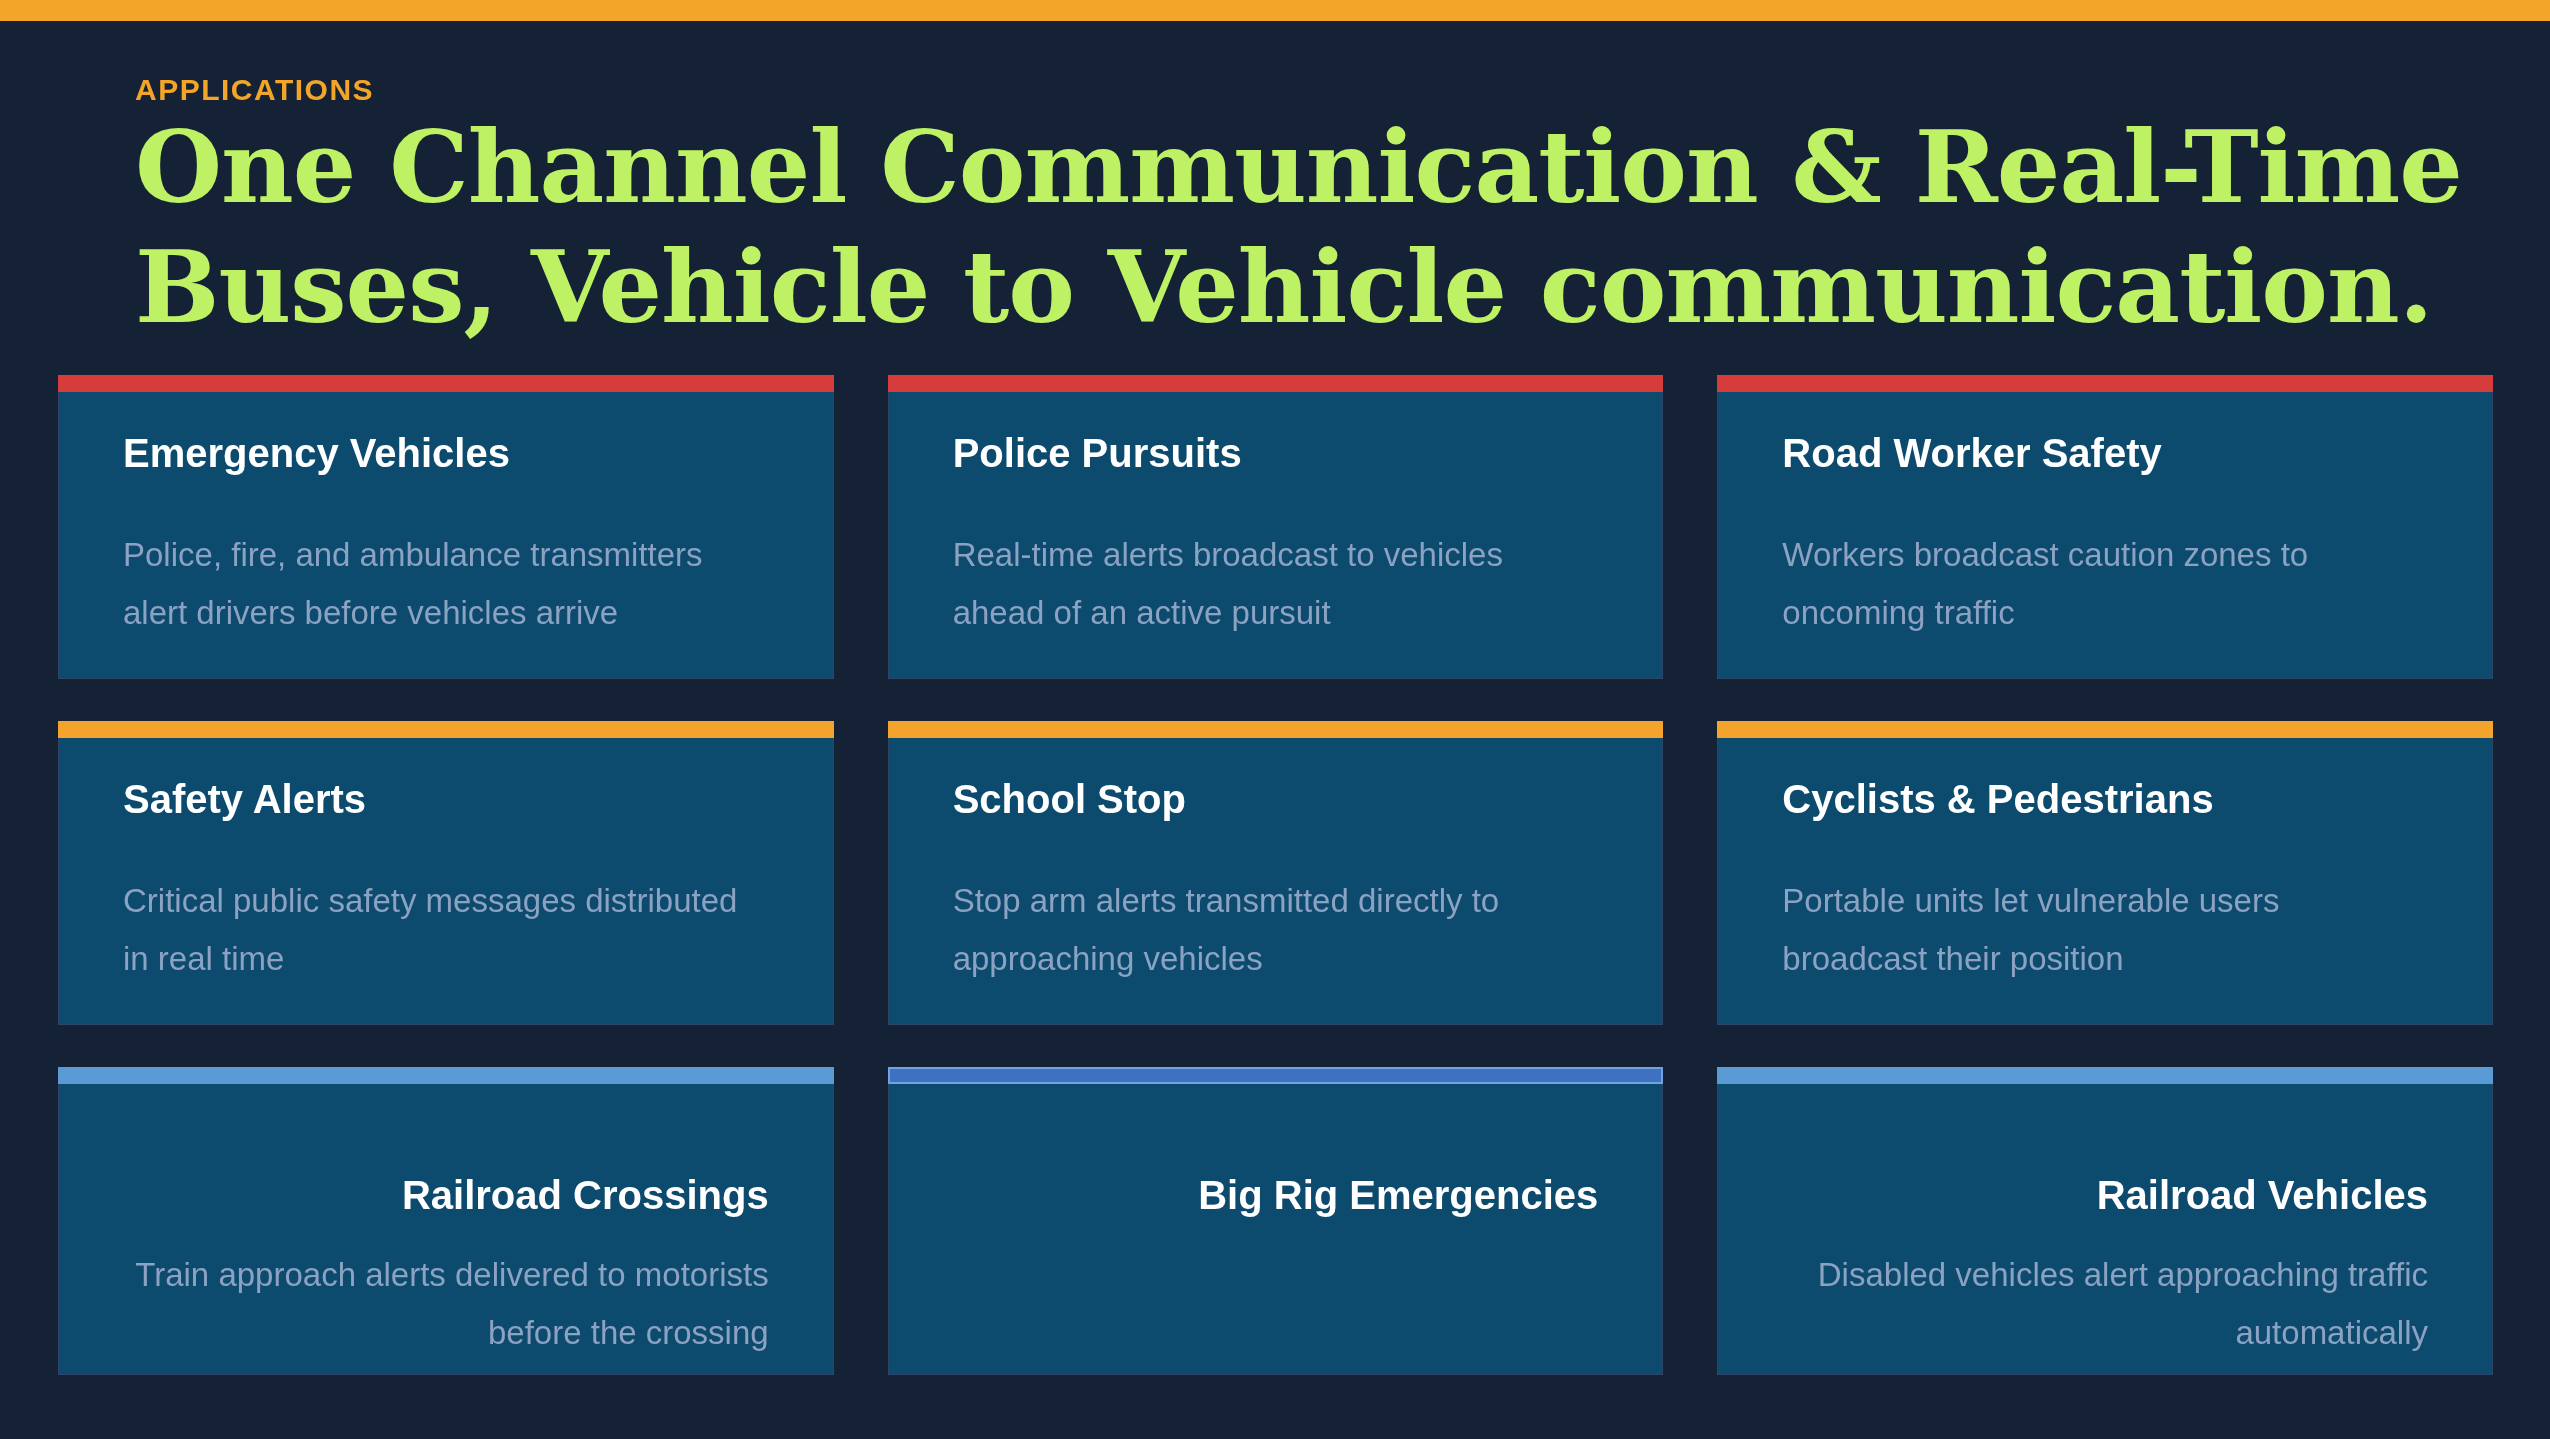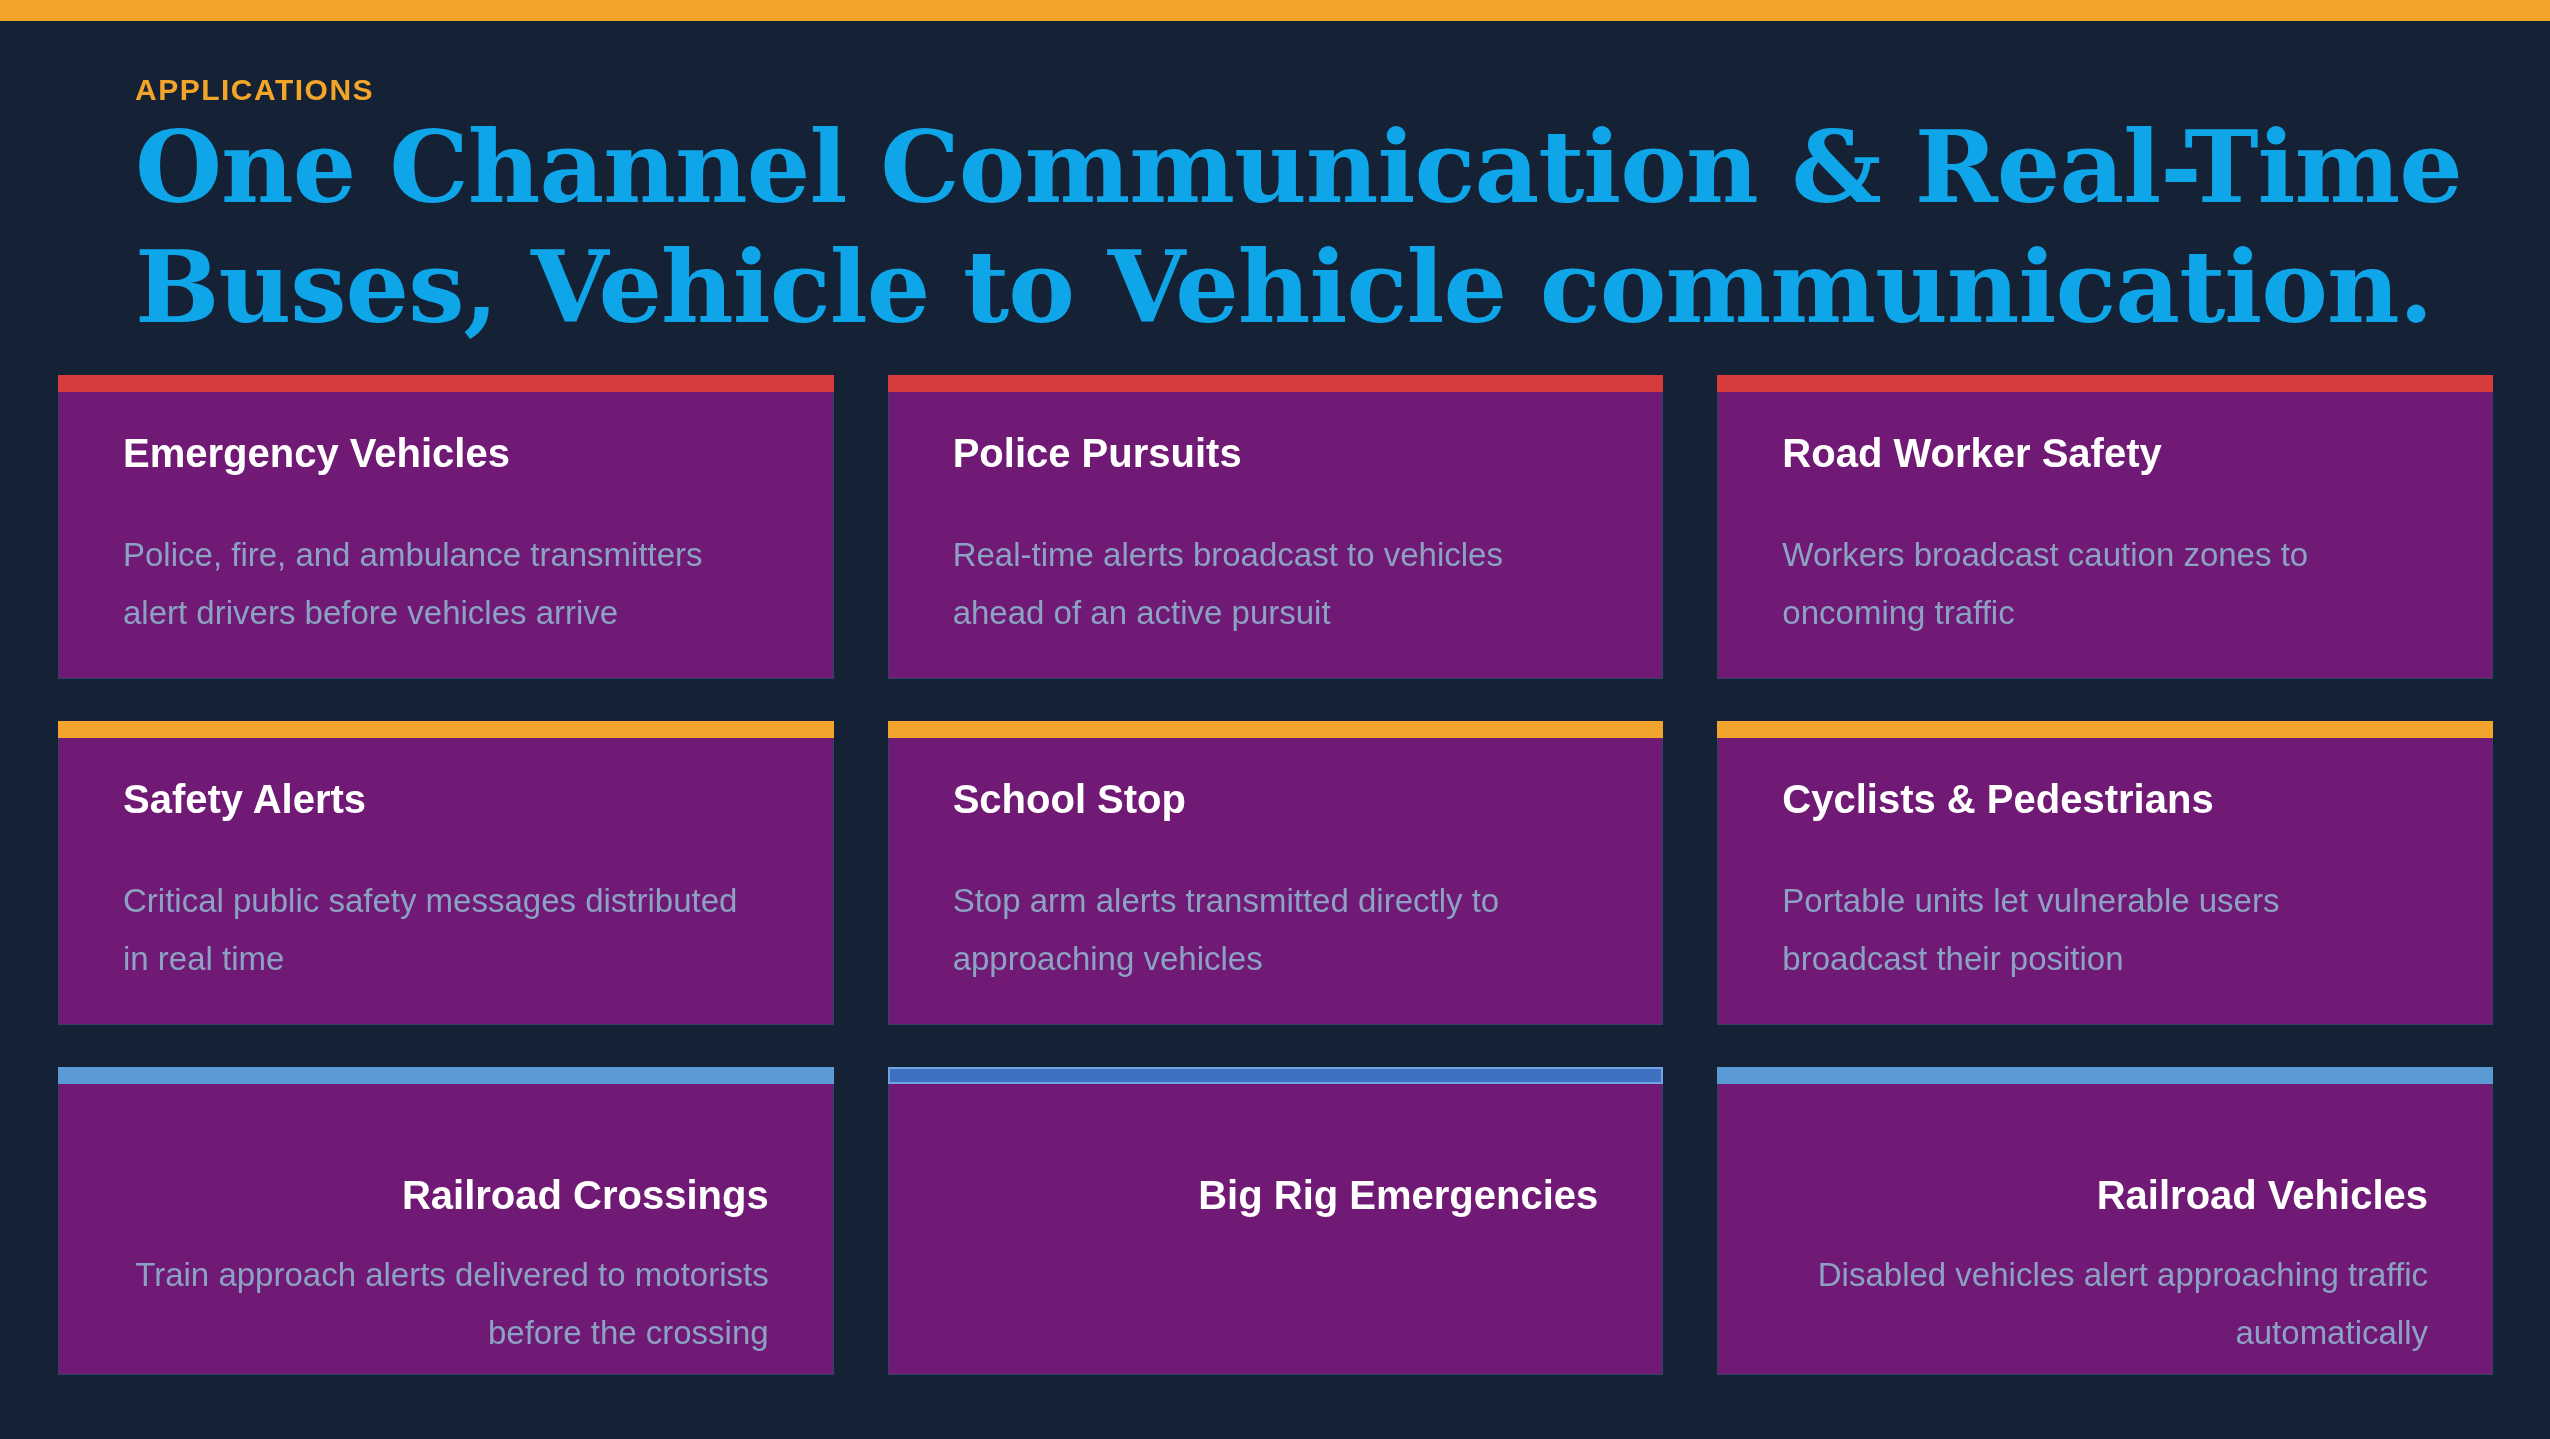--- a/index.html
+++ b/index.html
@@ -17,21 +17,21 @@
   }
   .header { padding:0 135px; }
   .eyebrow {
     margin-top:52px;
     color:#F3A52A;
     font-size:30px;
     font-weight:bold;
     letter-spacing:1.5px;
   }
   .page-title {
-    color:#0ea5e9;
+    color:#bef264;
     font-family:"DejaVu Serif", serif;
     font-weight:bold;
     font-size:100px;
     line-height:120px;
     letter-spacing:-1px;
   }
   .page-title .line { white-space:nowrap; }
   .grid {
     margin:28px 57px 0 58px;
     display:grid;
@@ -44,21 +44,21 @@
     display:flex;
     flex-direction:column;
   }
   .card-accent {
     height:17px;
     flex:0 0 17px;
     border:2px solid transparent;
   }
   .card-body {
     flex:1;
-    background:#701a75;
+    background:#0c4a6e;
     border:1px solid #2E4568;
     border-top:none;
     padding:38px 64px 0 64px;
   }
   .row3 .card-body { padding-top:88px;text-align:right; }
   .card-title {
     color:#FFFFFF;
     font-size:40px;
     font-weight:bold;
     line-height:1.15;

